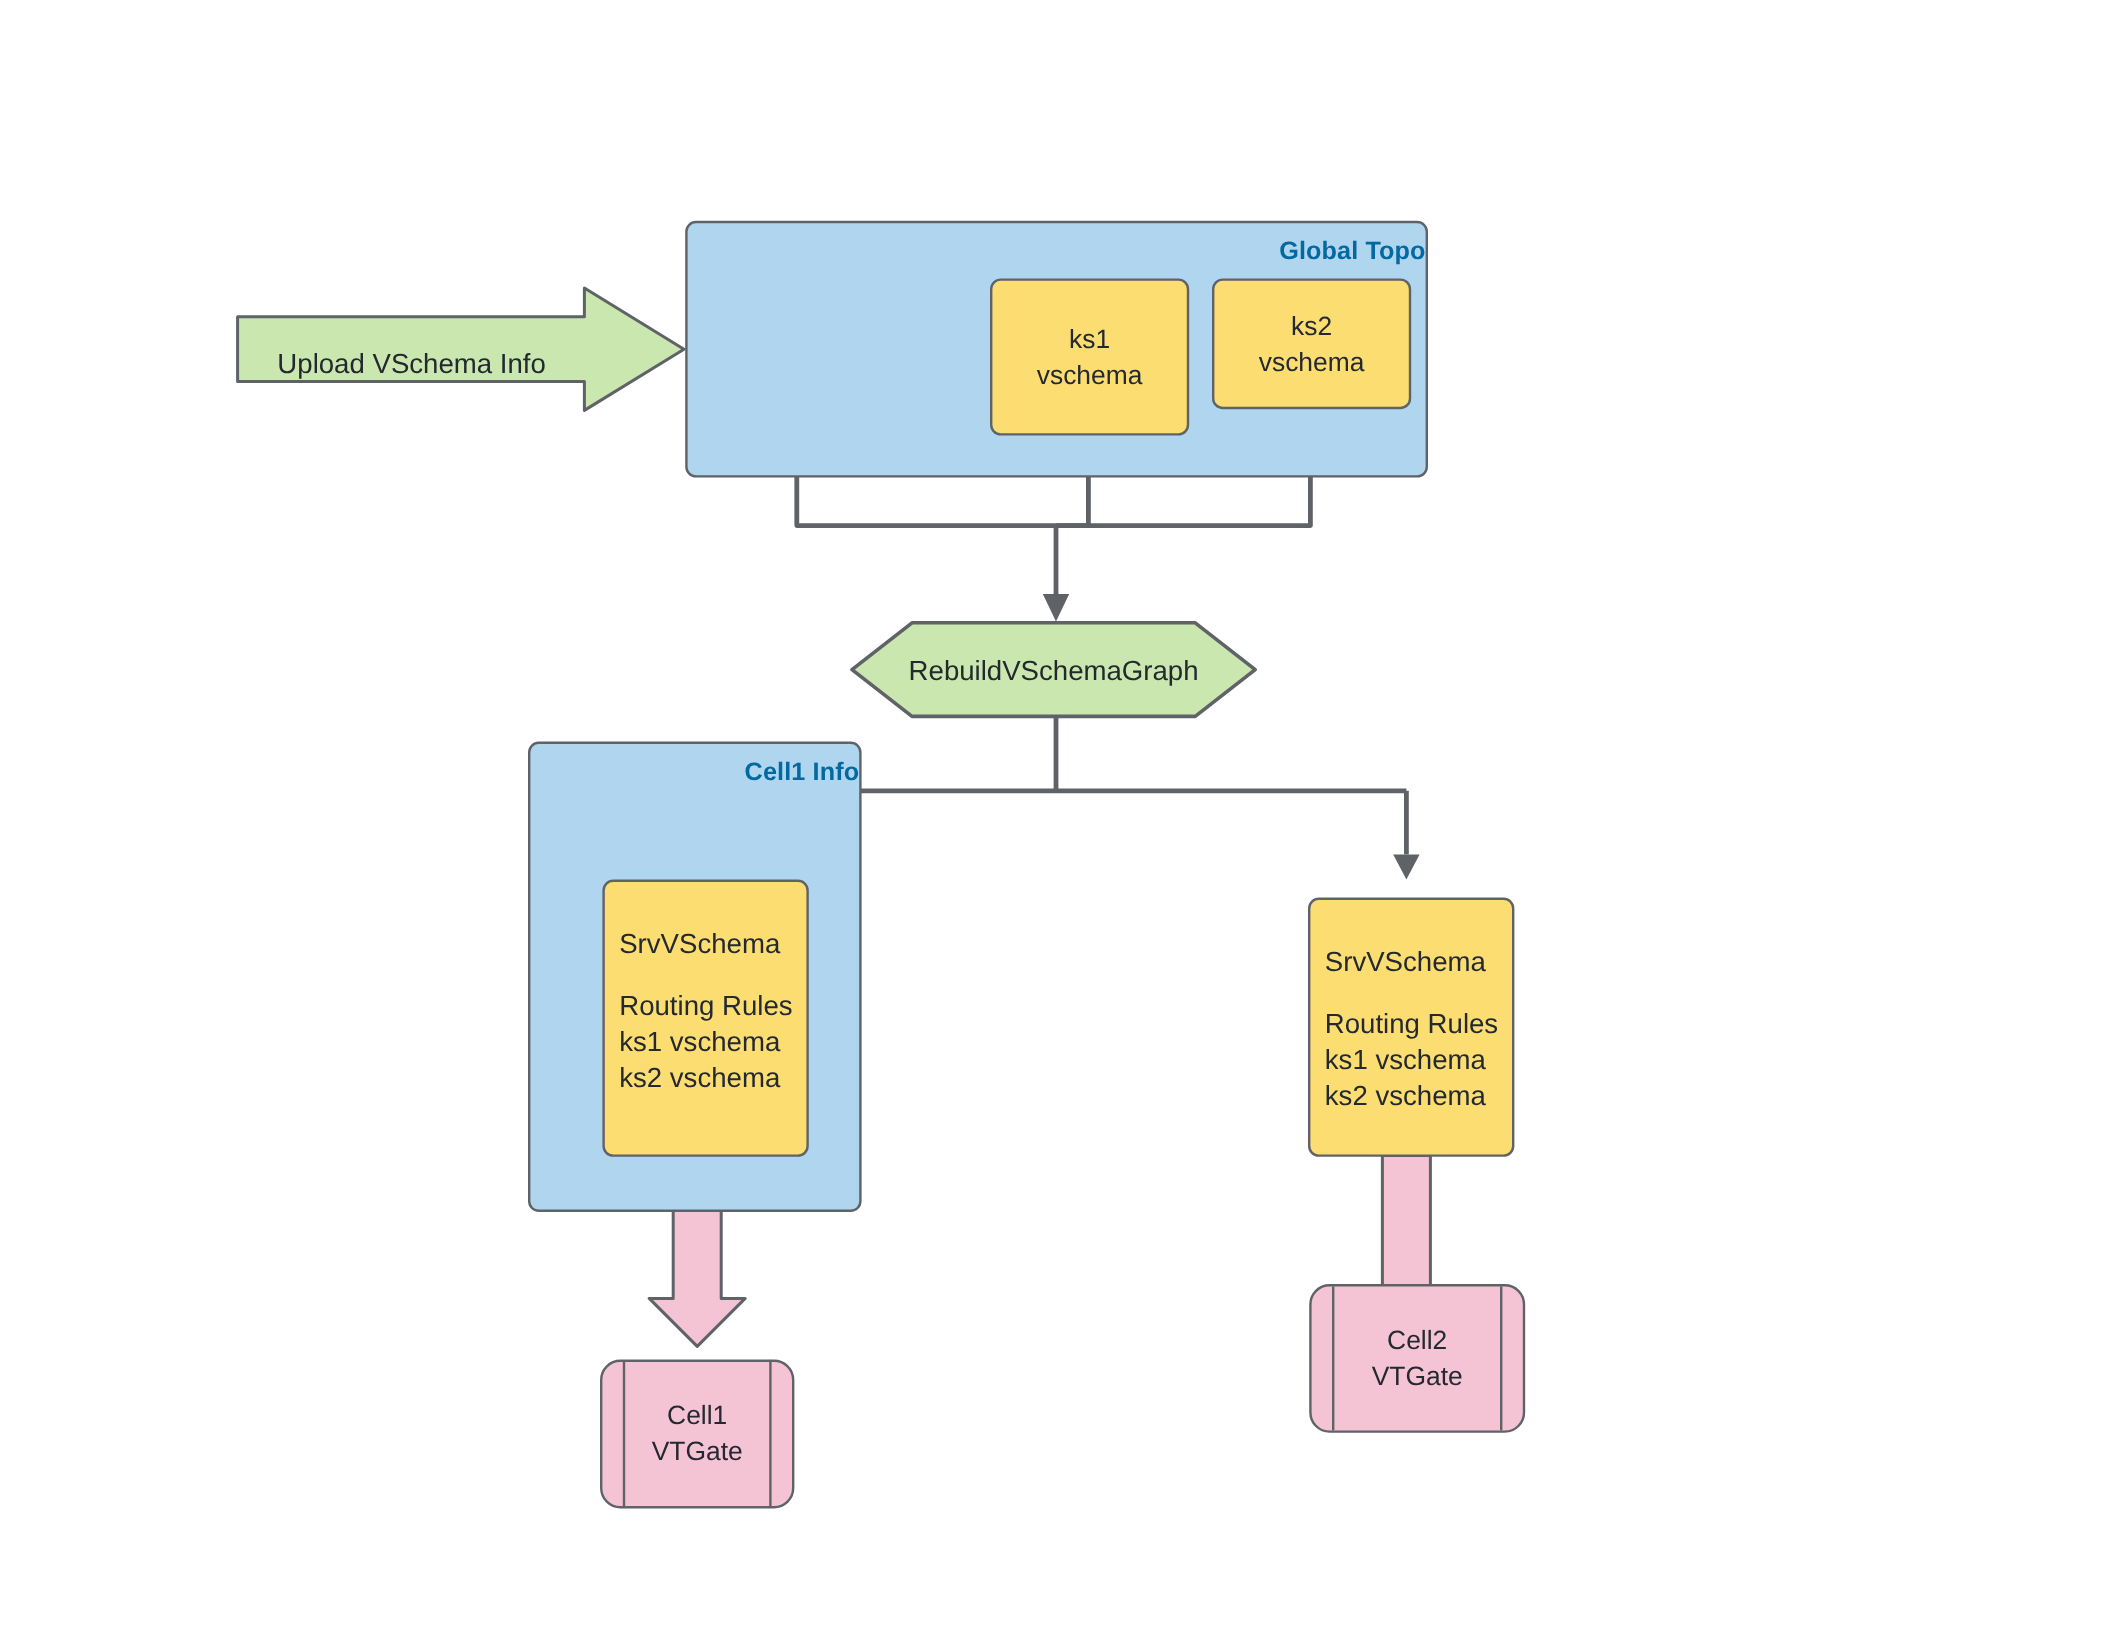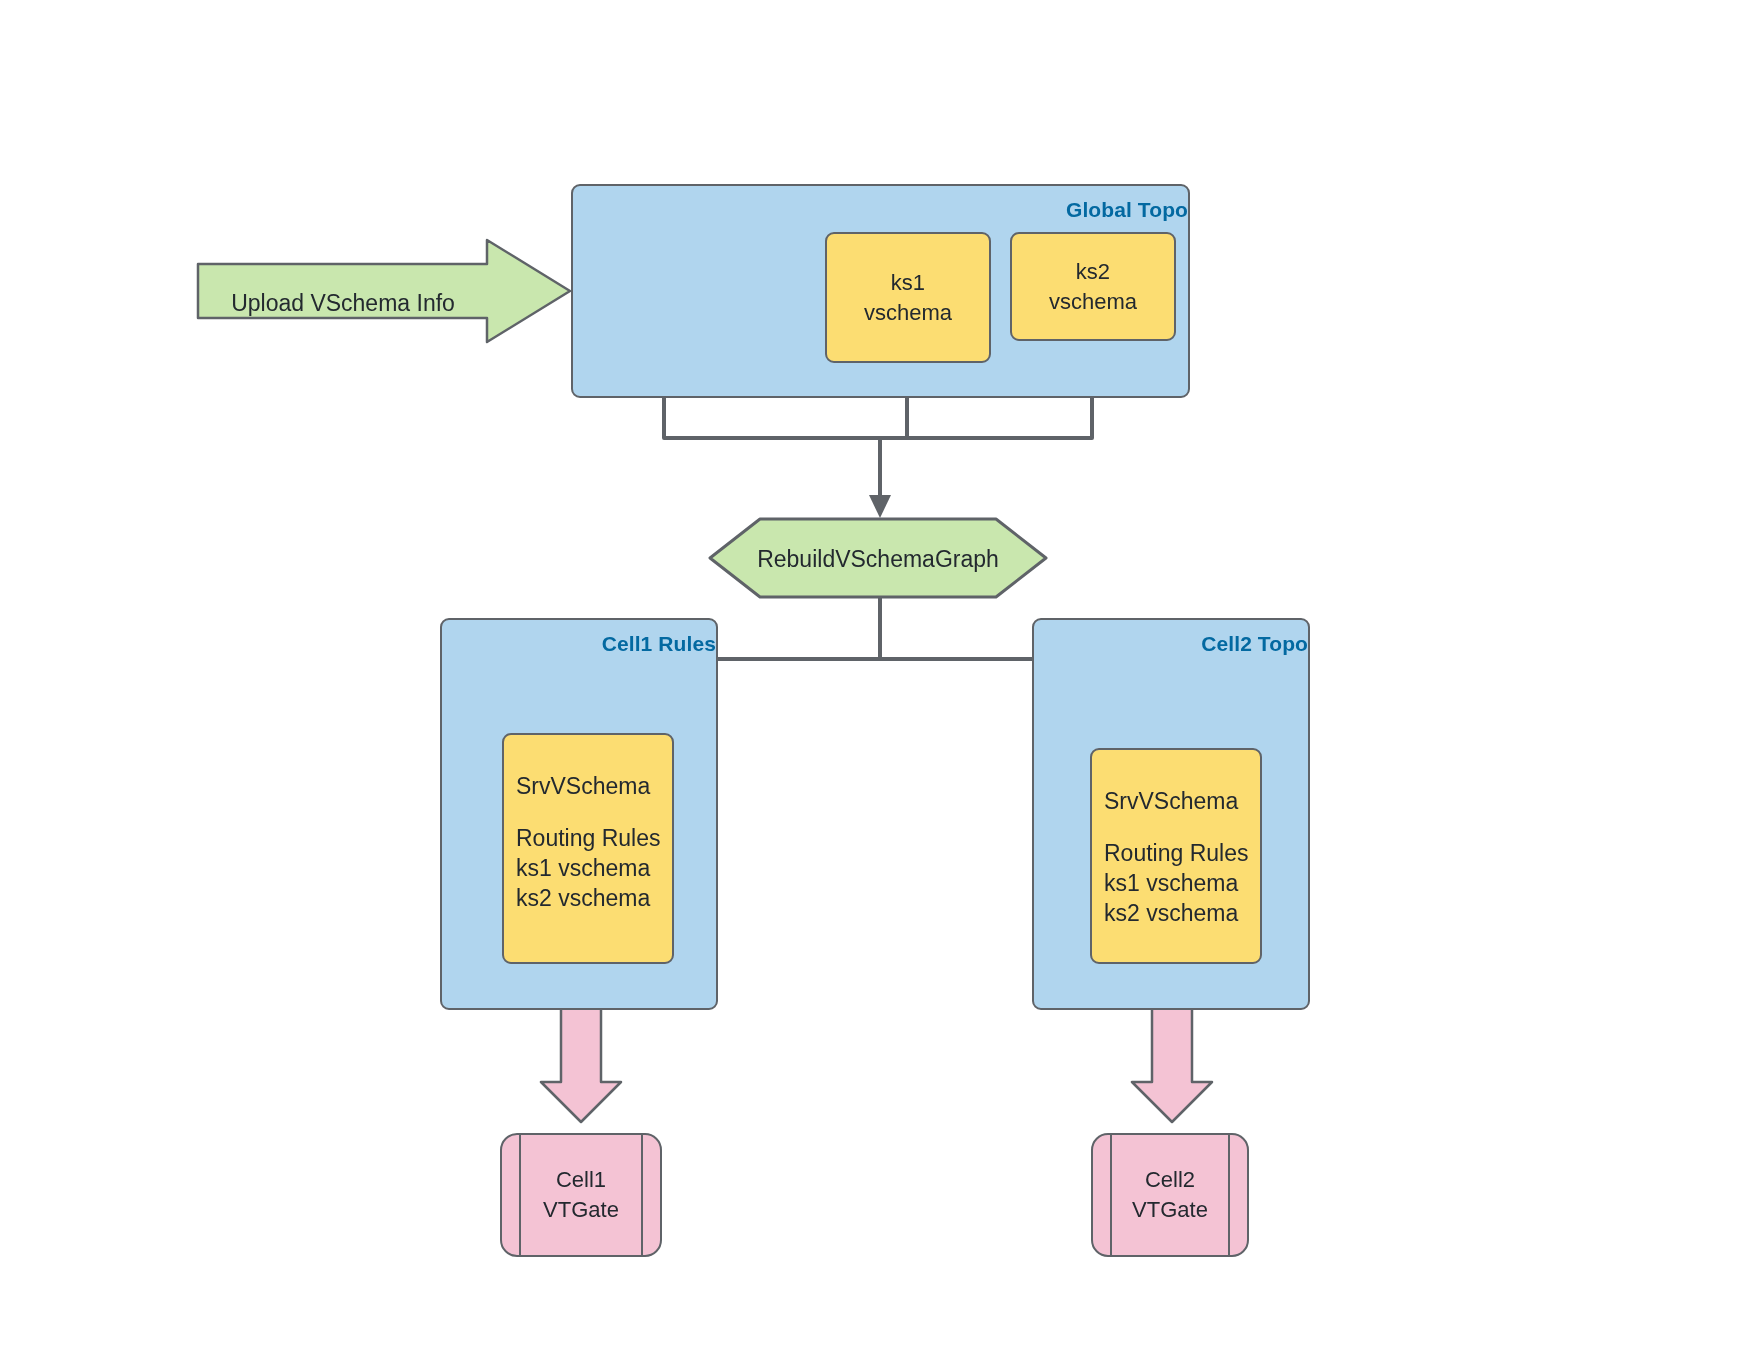--- a/index.html
+++ b/index.html
@@ -90,51 +90,48 @@
   <div class="abs ynode" style="left:1010px;top:232px;width:166px;height:109px;">
     <div>
       <div>ks2</div>
       <div>vschema</div>
     </div>
   </div>
 
   <div class="abs hex-label" style="left:710px;top:546px;width:336px;text-align:center;">RebuildVSchemaGraph</div>
 
   <div class="abs topo" style="left:440px;top:618px;width:278px;height:392px;">
-    <div class="topo-title">Cell1 Rules</div>
+    <div class="topo-title">Cell1 Info</div>
   </div>
   <div class="abs ynode-left" style="left:502px;top:733px;width:172px;height:231px;">
     <div>SrvVSchema</div>
     <span class="gap"></span>
     <div>Routing Rules</div>
     <div>ks1 vschema</div>
     <div>ks2 vschema</div>
   </div>
 
   <div class="abs vtgate" style="left:500px;top:1133px;width:162px;height:124px;">
     <div class="bar" style="left:17px;"></div>
     <div class="bar" style="right:17px;"></div>
     <div>
       <div>Cell1</div>
       <div>VTGate</div>
     </div>
   </div>
 
-  <div class="abs topo" style="left:1032px;top:618px;width:278px;height:392px;">
-    <div class="topo-title">Cell2 Topo</div>
-  </div>
   <div class="abs ynode-left" style="left:1090px;top:748px;width:172px;height:216px;">
     <div>SrvVSchema</div>
     <span class="gap"></span>
     <div>Routing Rules</div>
     <div>ks1 vschema</div>
     <div>ks2 vschema</div>
   </div>
 
-  <div class="abs vtgate" style="left:1091px;top:1133px;width:158px;height:124px;">
+  <div class="abs vtgate" style="left:1091px;top:1070px;width:180px;height:124px;">
     <div class="bar" style="left:17px;"></div>
     <div class="bar" style="right:17px;"></div>
     <div>
       <div>Cell2</div>
       <div>VTGate</div>
     </div>
   </div>
 
 </div>
 

